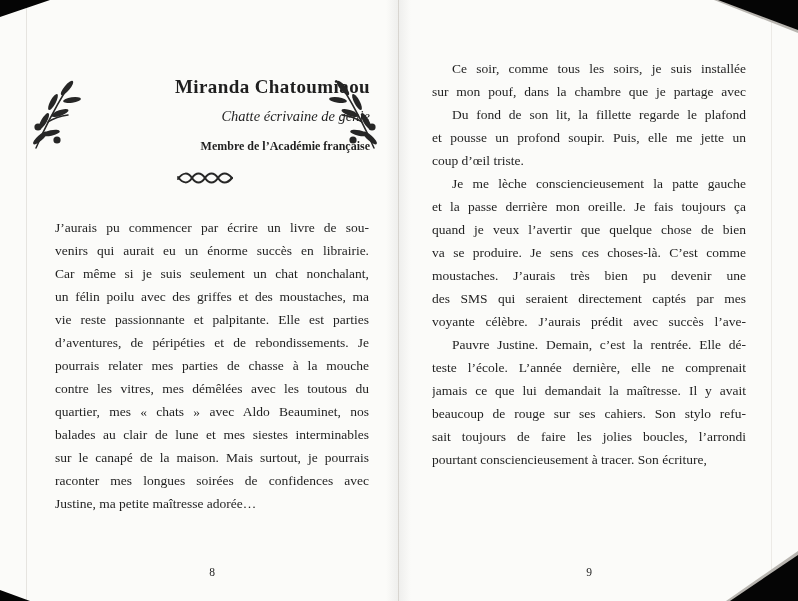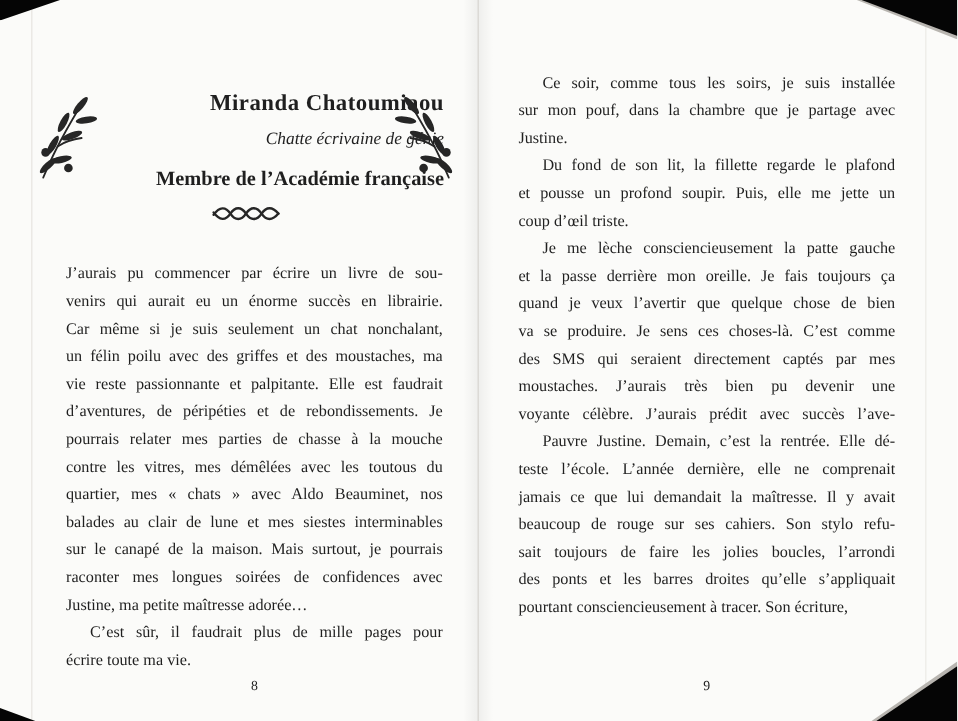--- a/index.html
+++ b/index.html
@@ -30,21 +30,21 @@
 
   
   #title-block{
     position:absolute;left:40px;top:76px;width:330px;
     text-align:right;
   }
   #title-block h1{
     margin:0;font-size:19px;font-weight:bold;letter-spacing:.4px;
   }
   .subtitle{margin-top:10px;font-style:italic;font-size:14.5px;}
-  .affil{margin-top:14px;font-weight:bold;font-size:17px;}
+  .affil{margin-top:14px;font-weight:bold;font-size:12px;}
   .branch{position:absolute;width:54px;height:72px;}
   .branch.left{left:-10px;top:4px;}
   .branch.right{right:-10px;top:4px;transform:scaleX(-1);}
   #divider{
     position:absolute;left:40px;top:170px;width:330px;text-align:center;
   }
 
   
   .body{
     position:absolute;width:314px;
@@ -141,67 +141,61 @@
         </g>
       </svg>
     </div>
 
     <div class="body" id="left-body">
         <div class="para">
           <div class="tl">J’aurais pu commencer par écrire un livre de sou-</div>
           <div class="tl">venirs qui aurait eu un énorme succès en librairie.</div>
           <div class="tl">Car même si je suis seulement un chat nonchalant,</div>
           <div class="tl">un félin poilu avec des griffes et des moustaches, ma</div>
-          <div class="tl">vie reste passionnante et palpitante. Elle est faudrait</div>
+          <div class="tl">vie reste passionnante et palpitante. Elle est parties</div>
           <div class="tl">d’aventures, de péripéties et de rebondissements. Je</div>
           <div class="tl">pourrais relater mes parties de chasse à la mouche</div>
           <div class="tl">contre les vitres, mes démêlées avec les toutous du</div>
           <div class="tl">quartier, mes « chats » avec Aldo Beauminet, nos</div>
           <div class="tl">balades au clair de lune et mes siestes interminables</div>
           <div class="tl">sur le canapé de la maison. Mais surtout, je pourrais</div>
           <div class="tl">raconter mes longues soirées de confidences avec</div>
           <div class="tl end">Justine, ma petite maîtresse adorée…</div>
         </div>
-        <div class="para">
-          <div class="tl ind">C’est sûr, il faudrait plus de mille pages pour</div>
-          <div class="tl end">écrire toute ma vie.</div>
-        </div>
       </div>
 
     <div class="pagenum" id="pn-left">8</div>
   </section>
 
   <section class="page" id="page-right">
     <div class="body" id="right-body">
         <div class="para">
           <div class="tl ind">Ce soir, comme tous les soirs, je suis installée</div>
           <div class="tl">sur mon pouf, dans la chambre que je partage avec</div>
-          <div class="tl end">Justine.</div>
         </div>
         <div class="para">
           <div class="tl ind">Du fond de son lit, la fillette regarde le plafond</div>
           <div class="tl">et pousse un profond soupir. Puis, elle me jette un</div>
           <div class="tl end">coup d’œil triste.</div>
         </div>
         <div class="para">
           <div class="tl ind">Je me lèche consciencieusement la patte gauche</div>
           <div class="tl">et la passe derrière mon oreille. Je fais toujours ça</div>
           <div class="tl">quand je veux l’avertir que quelque chose de bien</div>
           <div class="tl">va se produire. Je sens ces choses-là. C’est comme</div>
+          <div class="tl">moustaches. J’aurais très bien pu devenir une</div>
           <div class="tl">des SMS qui seraient directement captés par mes</div>
-          <div class="tl">moustaches. J’aurais très bien pu devenir une</div>
           <div class="tl">voyante célèbre. J’aurais prédit avec succès l’ave-</div>
         </div>
         <div class="para">
           <div class="tl ind">Pauvre Justine. Demain, c’est la rentrée. Elle dé-</div>
           <div class="tl">teste l’école. L’année dernière, elle ne comprenait</div>
           <div class="tl">jamais ce que lui demandait la maîtresse. Il y avait</div>
           <div class="tl">beaucoup de rouge sur ses cahiers. Son stylo refu-</div>
           <div class="tl">sait toujours de faire les jolies boucles, l’arrondi</div>
-          <div class="tl">des ponts et les barres droites qu’elle s’appliquait</div>
           <div class="tl end">pourtant consciencieusement à tracer. Son écriture,</div>
         </div>
       </div>
     <div class="pagenum" id="pn-right">9</div>
   </section>
 
   <div class="corner-edge" id="e-tr"></div>
   <div class="corner" id="c-tr"></div>
   <div class="corner-edge" id="e-br"></div>
   <div class="corner" id="c-br"></div>

